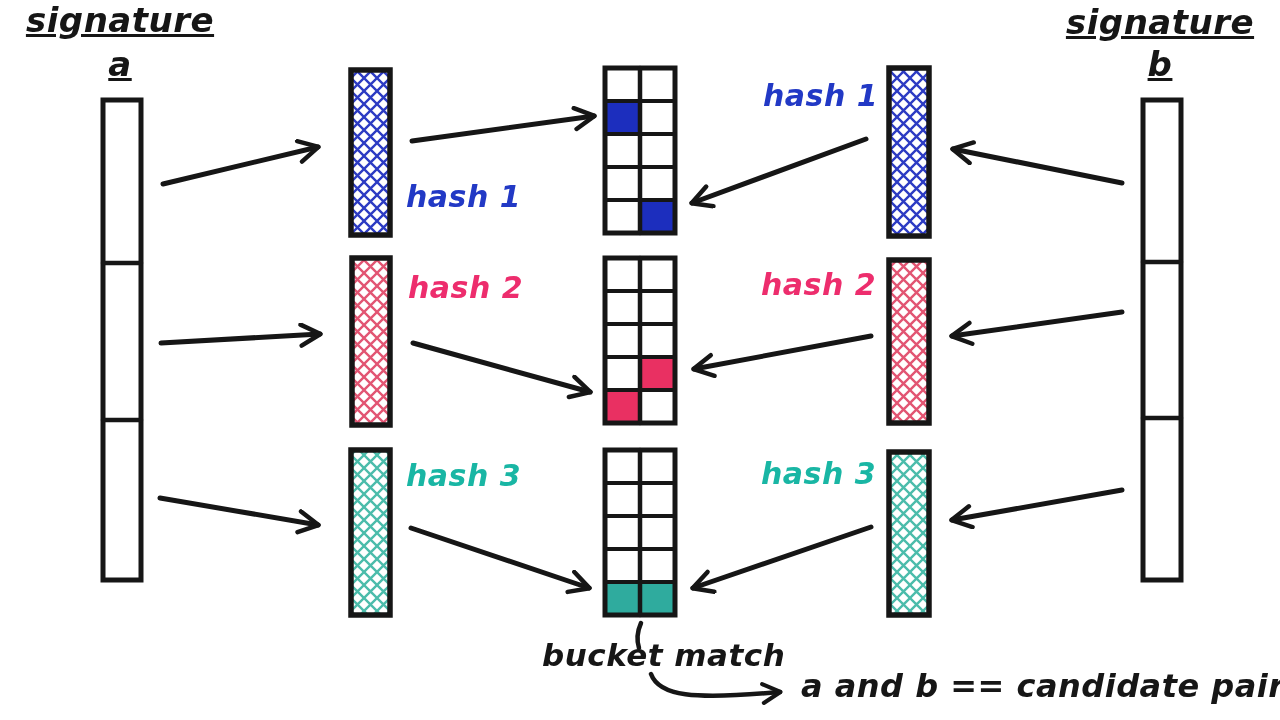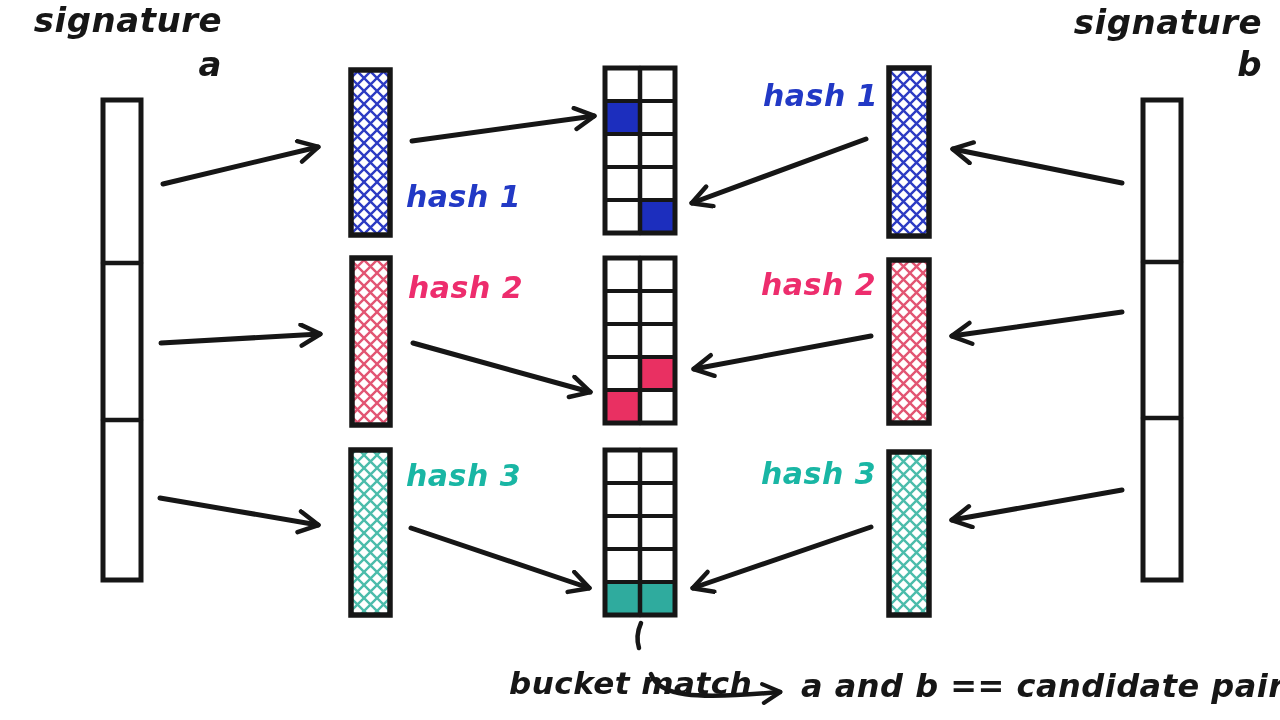--- a/index.html
+++ b/index.html
@@ -15,21 +15,21 @@
     position:absolute;
     font-family:"DejaVu Sans", sans-serif;
     font-style:italic;
     font-weight:bold;
     color:#161616;
     white-space:nowrap;
     line-height:1.1;
     letter-spacing:0.5px;
     text-align:center;
   }
-  .t.center{text-align:right;}
+  .t.center{text-align:center;text-decoration:underline;}
   .sig{font-size:34px;width:204px;}
   .hash{font-size:30px;}
   .note{font-size:31px;}
   .cand{font-size:32px;}
 </style>
 </head>
 <body>
 
 <div class="canvas">
 
@@ -132,16 +132,16 @@
 
   <div class="t hash" style="left: 406px; top: 180px; color: rgb(34, 57, 197);">hash 1</div>
   <div class="t hash" style="left: 763px; top: 79px; color: rgb(34, 57, 197);">hash 1</div>
 
   <div class="t hash" style="left: 408px; top: 271px; color: rgb(237, 45, 109);">hash 2</div>
   <div class="t hash" style="left: 761px; top: 268px; color: rgb(237, 45, 109);">hash 2</div>
 
   <div class="t hash" style="left: 406px; top: 459px; color: rgb(25, 182, 164);">hash 3</div>
   <div class="t hash" style="left: 761px; top: 457px; color: rgb(25, 182, 164);">hash 3</div>
 
-  <div class="t note" style="left:509px;top:638px;margin-top:28px;">bucket match</div>
+  <div class="t note" style="left:542px;top:638px;">bucket match</div>
   <div class="t cand" style="left:801px;top:669px;">a and b == candidate pair</div>
 
 </div>
 
 </body></html>

